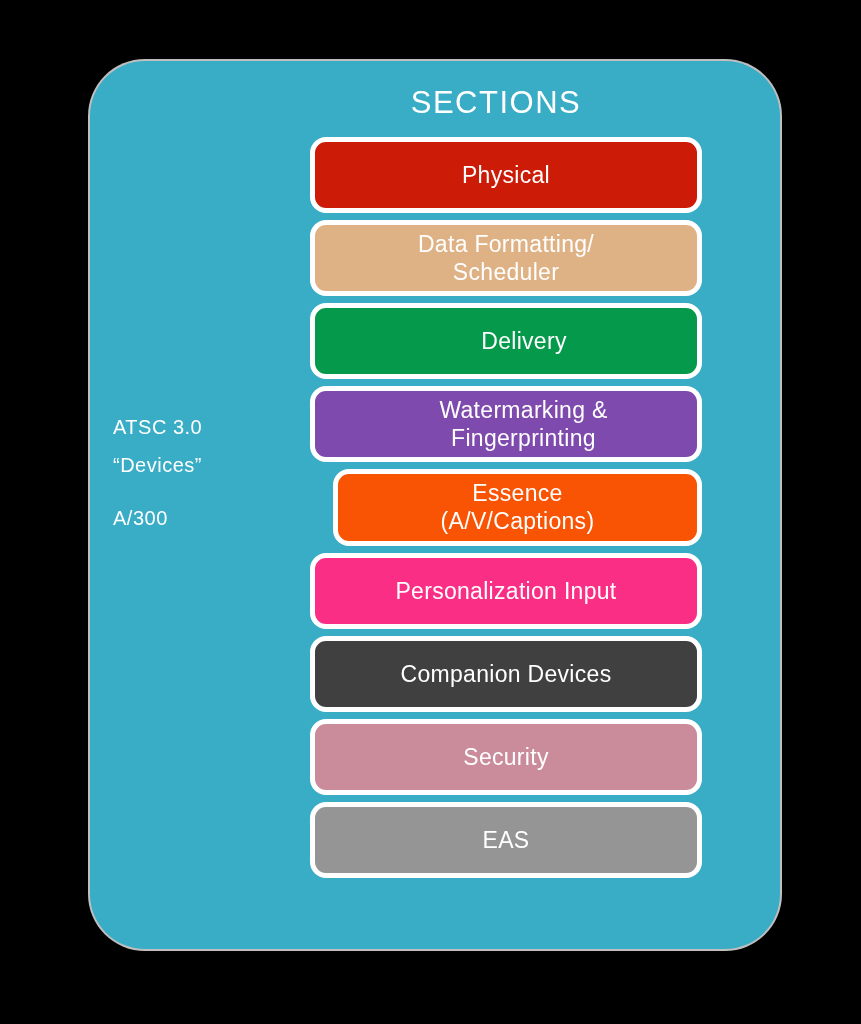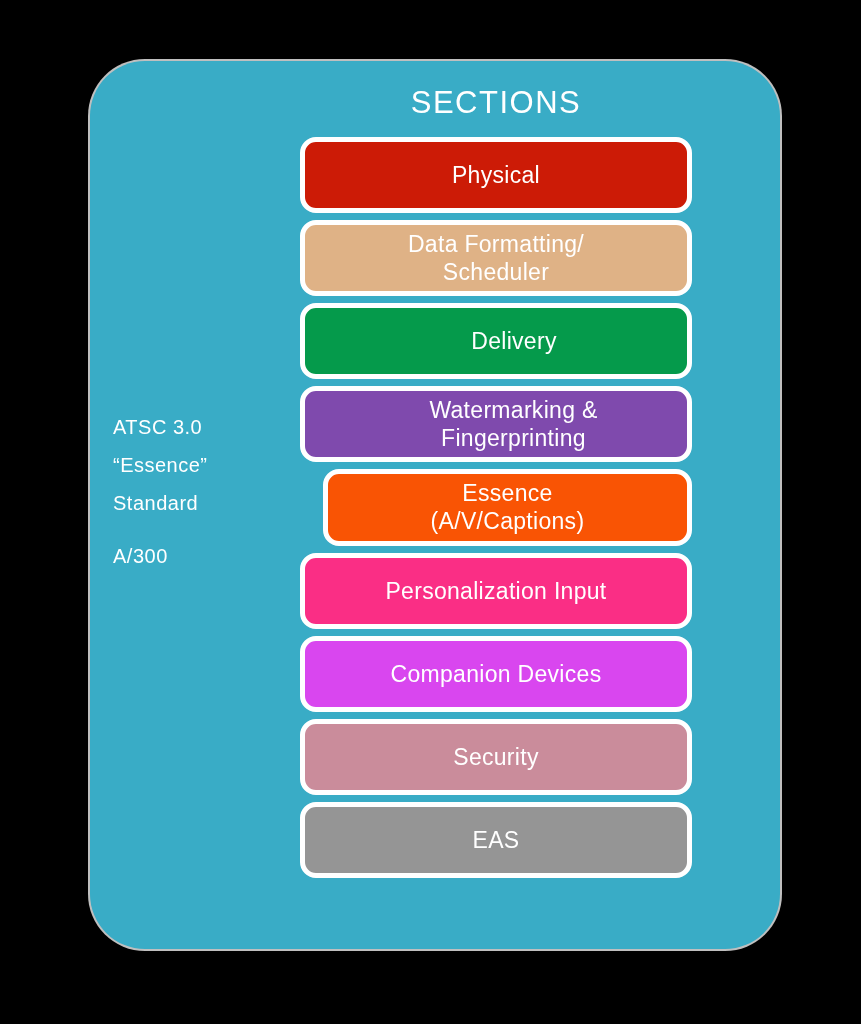--- a/index.html
+++ b/index.html
@@ -48,21 +48,21 @@
     font-size: 20px;
     line-height: 38px;
     letter-spacing: 0.5px;
   }
   .parent-label .doc-number {
     display: block;
     margin-top: 15px;
   }
   .stack {
     position: absolute;
-    left: 210px;
+    left: 220px;
     top: 76px;
     width: 392px;
     height: 741px;
     display: flex;
     flex-direction: column;
     gap: 7px;
     box-sizing: border-box;
   }
   .bar {
     flex: 1 1 0;
@@ -85,22 +85,21 @@
 </head>
 <body>
 
 <div class="canvas">
   <div class="card">
 
     <div class="sections-title">SECTIONS</div>
 
     <div class="parent-label">
       <span>ATSC 3.0</span><br>
-      <span>“Essence”</span><br>
-      <span>Standard</span>
+      <span>“Devices”</span><br>
       <span class="doc-number">A/300</span>
     </div>
 
     <div class="stack">
   <div class="bar" style="background: rgb(204, 27, 6);">
     <div class="bar-label">Physical</div>
   </div>
 
   <div class="bar" style="background: rgb(223, 178, 134);">
     <div class="bar-label">Data Formatting/
@@ -119,21 +118,21 @@
   <div class="bar" style="background: rgb(249, 84, 4); margin-left: 23px;">
     <div class="bar-label">Essence
 (A/V/Captions)</div>
   </div>
 
 
   <div class="bar" style="background: rgb(250, 46, 133);">
     <div class="bar-label">Personalization Input</div>
   </div>
 
-  <div class="bar" style="background: #d946ef;">
+  <div class="bar" style="background: #404040;">
     <div class="bar-label">Companion Devices</div>
   </div>
 
   <div class="bar" style="background: rgb(202, 140, 155);">
     <div class="bar-label">Security</div>
   </div>
 
   <div class="bar" style="background: rgb(149, 149, 149);">
     <div class="bar-label">EAS</div>
   </div>

